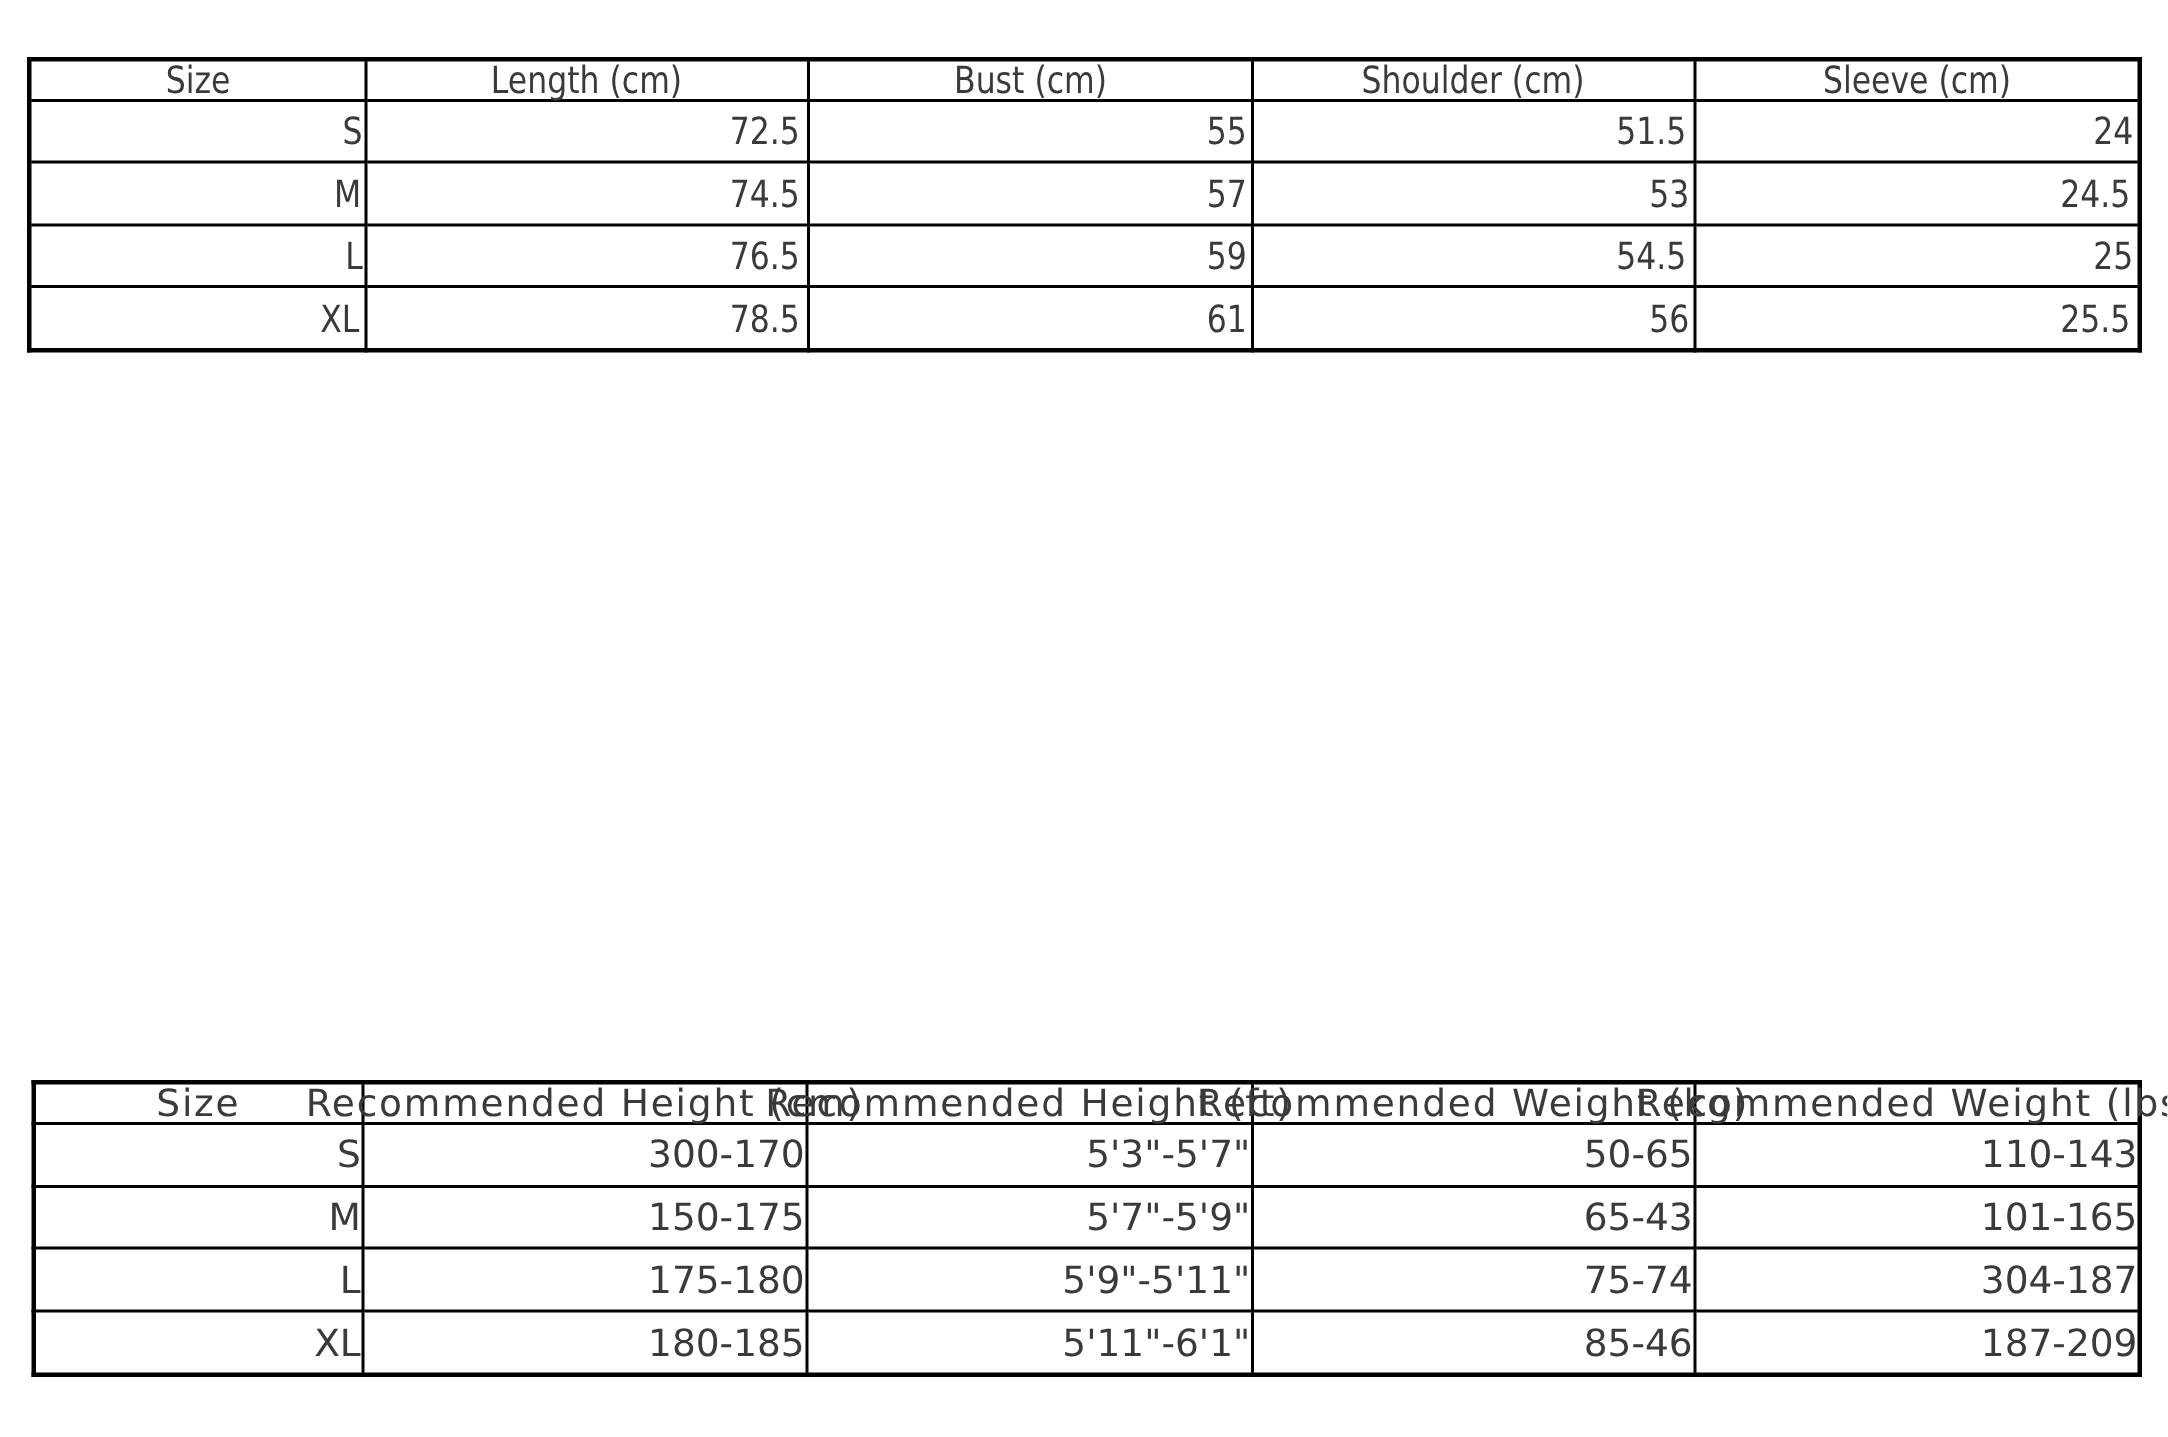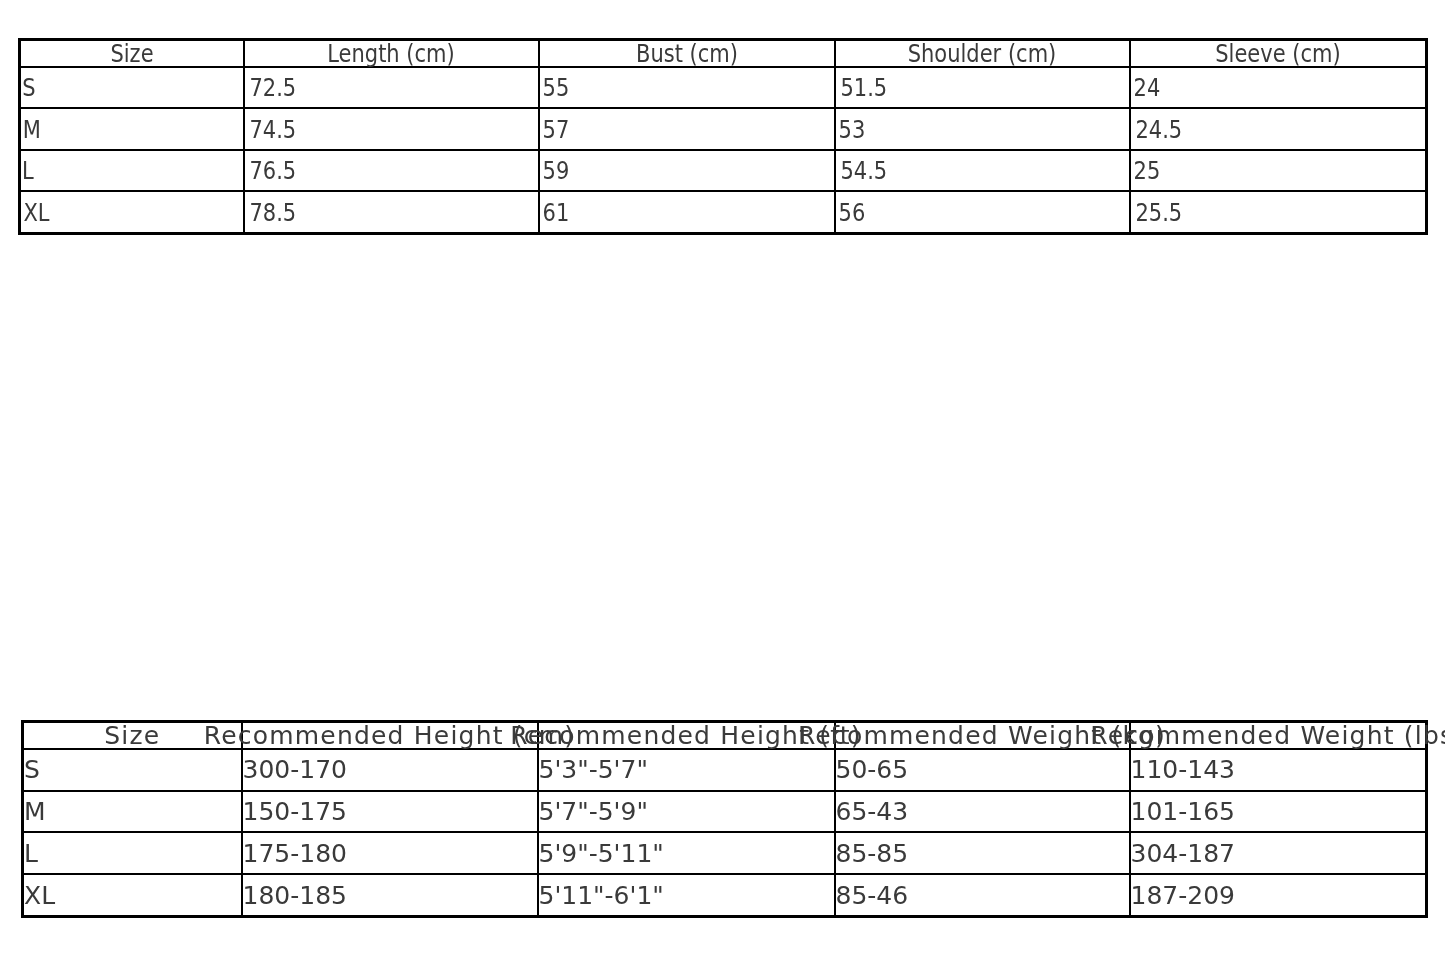--- a/index.html
+++ b/index.html
@@ -29,21 +29,21 @@
   }
   #fit-guide-table {
     left: 21px;
     top: 720px;
     width: 1404px;
     height: 198px;
   }
   table.grid th, table.grid td {
     border: 2px solid #000000;
     padding: 0;
-    text-align: left;
+    text-align: right;
     vertical-align: middle;
     font-weight: normal;
     color: #3a3a3a;
     font-size: 25px;
     line-height: 1;
     overflow: visible;
   }
   
   .spill {
     position: relative;
@@ -166,21 +166,21 @@
           <td><span class="val">M</span></td>
           <td><span class="val">150-175</span></td>
           <td><span class="val">5'7"-5'9"</span></td>
           <td><span class="val">65-43</span></td>
           <td><span class="val">101-165</span></td>
         </tr>
         <tr>
           <td><span class="val">L</span></td>
           <td><span class="val">175-180</span></td>
           <td><span class="val">5'9"-5'11"</span></td>
-          <td><span class="val">85-85</span></td>
+          <td><span class="val">75-74</span></td>
           <td><span class="val">304-187</span></td>
         </tr>
         <tr>
           <td><span class="val">XL</span></td>
           <td><span class="val">180-185</span></td>
           <td><span class="val">5'11"-6'1"</span></td>
           <td><span class="val">85-46</span></td>
           <td><span class="val">187-209</span></td>
         </tr>
       </tbody>

